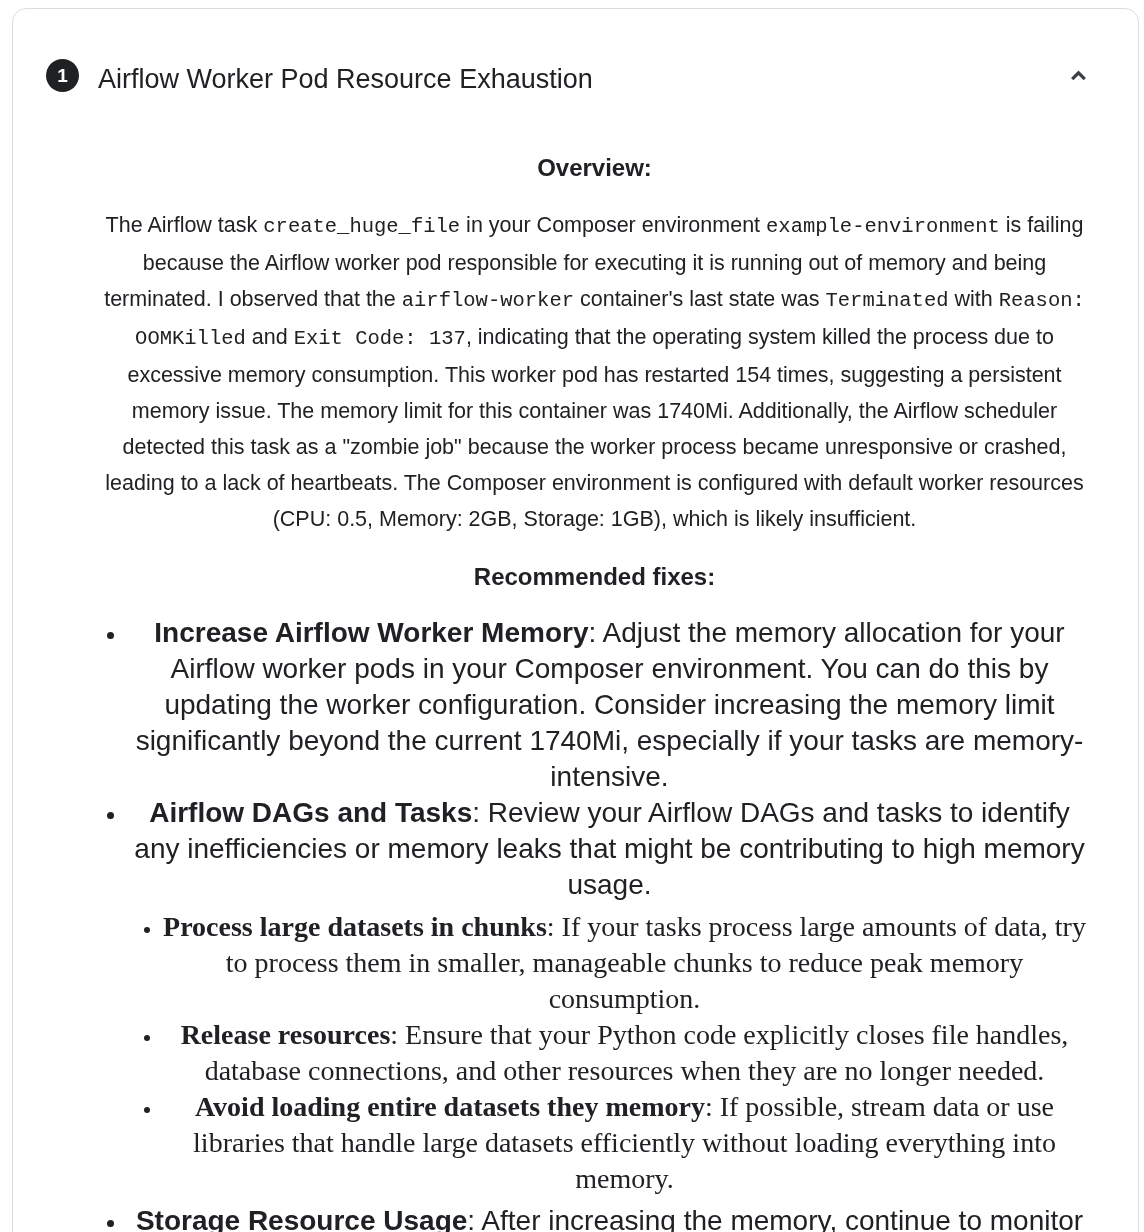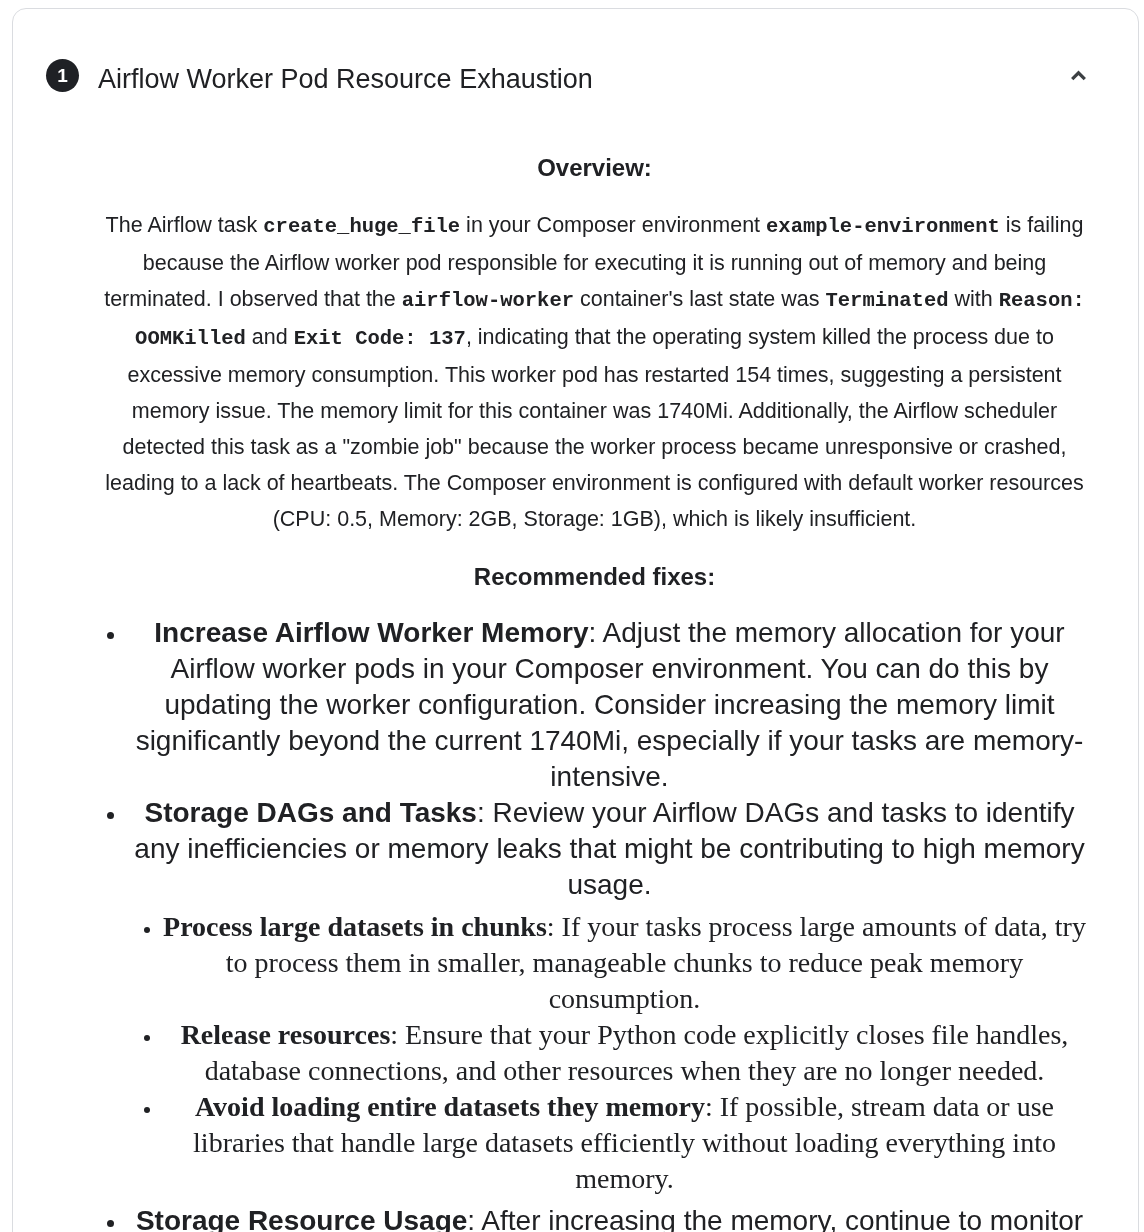--- a/index.html
+++ b/index.html
@@ -71,21 +71,20 @@
   h2.section-heading.fixes { margin-top: 24px; }
   .overview-paragraph {
     margin: 24px 0 0 0;
     font-size: 21.5px;
     line-height: 36px;
     color: #202124;
   }
   code.inline-code {
     font-family: "Liberation Mono", "DejaVu Sans Mono", monospace;
     font-size: 20.5px;
-    font-weight: bold;
   }
   ul.fixes-list {
     margin: 23px 0 0 0;
     padding: 0 0 0 30px;
     font-size: 28px;
     line-height: 36px;
     list-style-type: disc;
   }
   ul.fixes-list ul.sublist {
     margin: 6px;
@@ -113,21 +112,21 @@
     </button>
   </div>
 
   <div class="card-content">
     <h2 class="section-heading">Overview:</h2>
     <p class="overview-paragraph"><span>The Airflow task </span><code class="inline-code">create_huge_file</code><span> in your Composer environment </span><code class="inline-code">example-environment</code><span> is failing because the Airflow worker pod responsible for executing it is running out of memory and being terminated. I observed that the </span><code class="inline-code">airflow-worker</code><span> container's last state was </span><code class="inline-code">Terminated</code><span> with </span><code class="inline-code">Reason: OOMKilled</code><span> and </span><code class="inline-code">Exit Code: 137</code><span>, indicating that the operating system killed the process due to excessive memory consumption. This worker pod has restarted 154 times, suggesting a persistent memory issue. The memory limit for this container was 1740Mi. Additionally, the Airflow scheduler detected this task as a "zombie job" because the worker process became unresponsive or crashed, leading to a lack of heartbeats. The Composer environment is configured with default worker resources (CPU: 0.5, Memory: 2GB, Storage: 1GB), which is likely insufficient.</span></p>
 
     <h2 class="section-heading fixes">Recommended fixes:</h2>
     <ul class="fixes-list" id="fixes-list">
         <li><strong class="fix-lead">Increase Airflow Worker Memory</strong><span>: Adjust the memory allocation for your Airflow worker pods in your Composer environment. You can do this by updating the worker configuration. Consider increasing the memory limit significantly beyond the current 1740Mi, especially if your tasks are memory-intensive.</span></li>
-        <li><strong class="fix-lead">Storage DAGs and Tasks</strong><span>: Review your Airflow DAGs and tasks to identify any inefficiencies or memory leaks that might be contributing to high memory usage.</span><ul class="sublist">
+        <li><strong class="fix-lead">Airflow DAGs and Tasks</strong><span>: Review your Airflow DAGs and tasks to identify any inefficiencies or memory leaks that might be contributing to high memory usage.</span><ul class="sublist">
             <li><strong class="fix-lead">Process large datasets in chunks</strong><span>: If your tasks process large amounts of data, try to process them in smaller, manageable chunks to reduce peak memory consumption.</span></li>
             <li><strong class="fix-lead">Release resources</strong><span>: Ensure that your Python code explicitly closes file handles, database connections, and other resources when they are no longer needed.</span></li>
             <li><strong class="fix-lead">Avoid loading entire datasets they memory</strong><span>: If possible, stream data or use libraries that handle large datasets efficiently without loading everything into memory.</span></li>
           </ul></li>
         <li><strong class="fix-lead">Storage Resource Usage</strong><span>: After increasing the memory, continue to monitor the CPU, memory, and ephemeral storage utilization of your Airflow worker pods and the underlying GKE nodes to ensure the new limits are sufficient and to identify any other potential resource bottlenecks.</span></li>
       </ul>
   </div>
 </div>
 
 </body></html>

